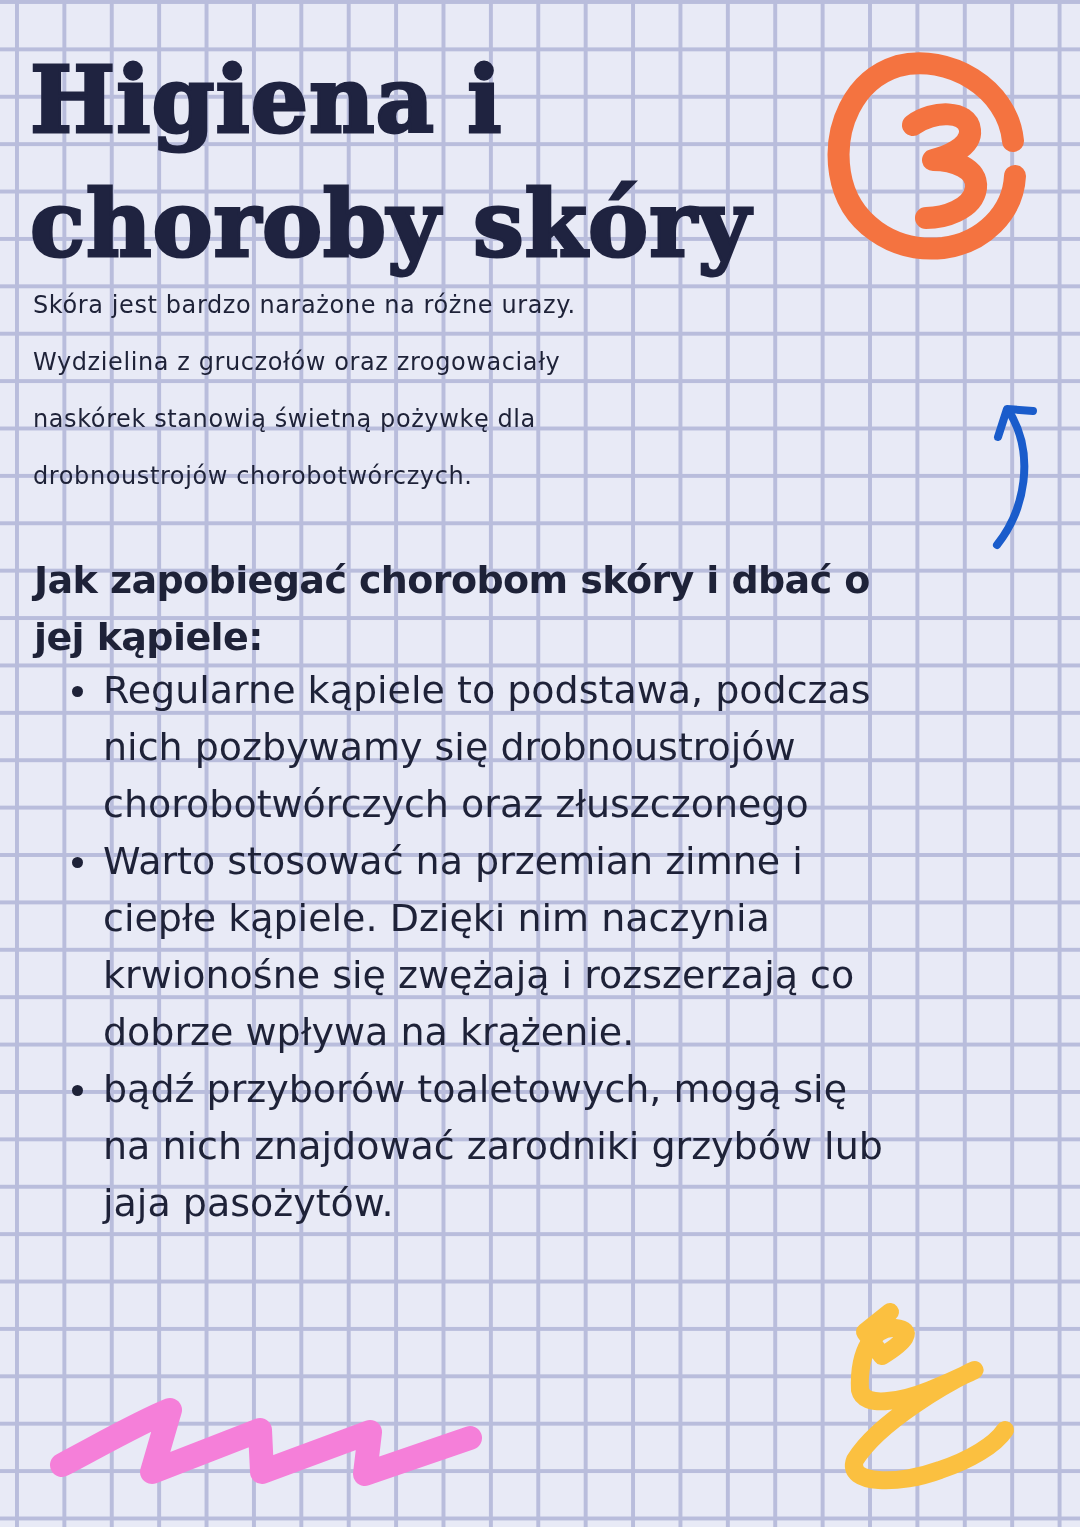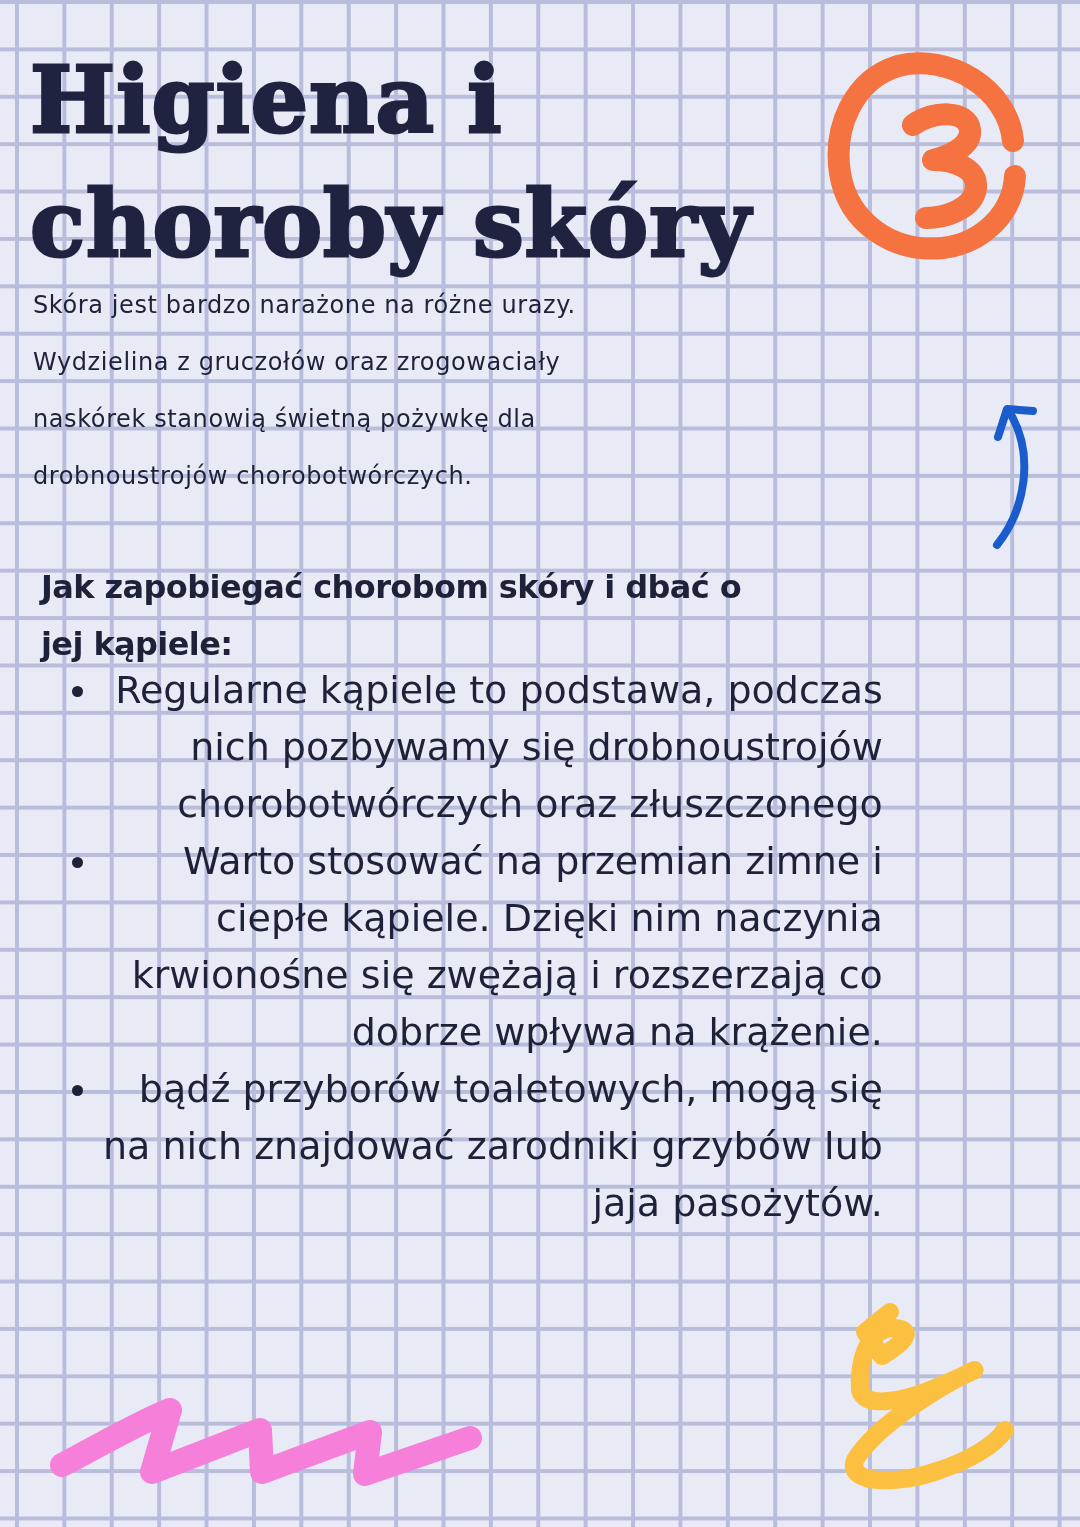--- a/index.html
+++ b/index.html
@@ -24,35 +24,35 @@
     transform: scaleX(0.98); transform-origin: left top;
   }
   .title span { display: block; white-space: nowrap; }
   .intro {
     position: absolute; left: 33px; top: 277px; width: 1040px; margin: 0;
     font-size: 24px; line-height: 57px; letter-spacing: 0.6px; font-weight: 400;
     white-space: nowrap;
   }
   .intro span { display: block; }
   .subheading {
-    position: absolute; left: 30px; top: 548px; width: 1040px; margin: 11px;
-    font-size: 32px; line-height: 57px; font-weight: 700; letter-spacing: -0.6px;
+    position: absolute; left: 30px; top: 548px; width: 1040px; margin: 4px;
+    font-size: 38px; line-height: 57px; font-weight: 700; letter-spacing: -0.6px;
     white-space: nowrap;
   }
   .subheading span { display: block; }
   .tips {
     position: absolute; left: 64px; top: 662px; margin: 0; padding: 0; list-style: none;
     font-size: 38px; line-height: 57px; letter-spacing: 0px;
   }
   .tip { position: relative; padding-left: 39px; white-space: nowrap; }
   .tip .bullet {
     position: absolute; left: 8px; top: 24px; width: 11px; height: 11px;
     border-radius: 50%; background: #1E2238;
   }
-  .tip span.line { display: block; text-align: right; }
+  .tip span.line { display: block; }
   .deco { position: absolute; pointer-events: none; }
 </style>
 </head>
 <body>
 
 <div class="page">
 
   <h1 class="title">
     <span>Higiena i</span>
     <span>choroby skóry</span>

